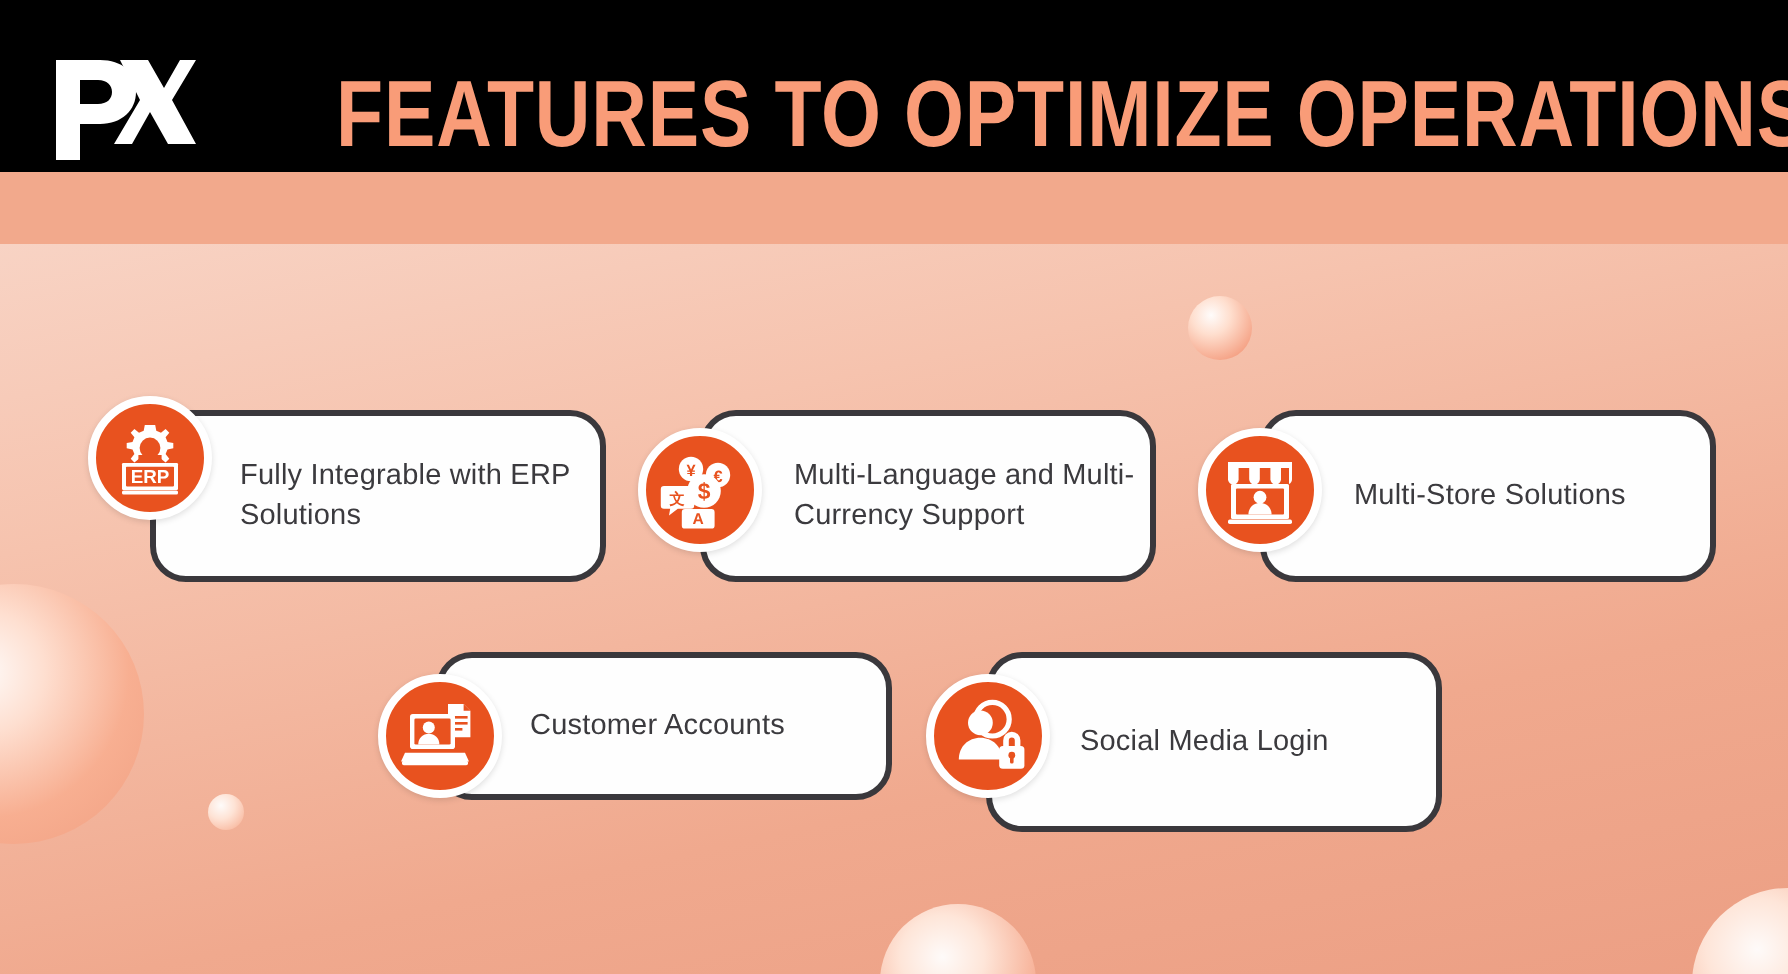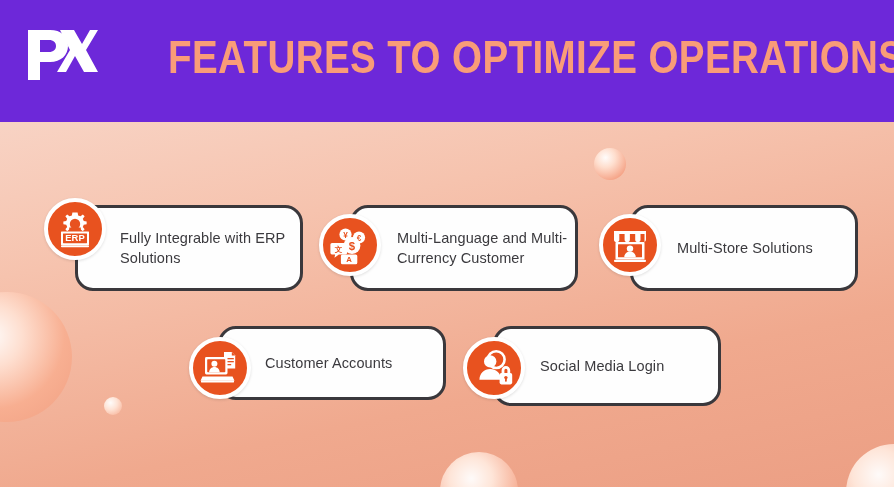--- a/index.html
+++ b/index.html
@@ -7,22 +7,22 @@
   body {
     font-family: "Liberation Sans", sans-serif;
     overflow:hidden;
     position:relative;
     background:#F2A98C;
   }
   #stage { position:relative; width:894px; height:487px; overflow:hidden; }
 
   
   .header{
-    position:absolute; left:0; top:0; width:894px; height:122px;
-    background:#6d28d9;
+    position:absolute; left:0; top:0; width:894px; height:86px;
+    background:#000000;
     display:flex; align-items:center;
   }
   .logo-wrap{
     position:absolute; left:22px; top:24px; width:78px; height:62px;
     display:flex; align-items:center; justify-content:center;
   }
   .page-title{
     position:absolute; left:168px; top:27px; width:700px;
     color:#F99C78;
     font-size:47px;
@@ -115,21 +115,21 @@
       <circle cx="20" cy="15" r="5.2" fill="#E8521F"></circle>
       <rect x="14.2" y="18.5" width="11.6" height="5" fill="#E8521F"></rect>
       <rect x="6" y="22.5" width="28" height="13.5" fill="#FFFFFF" rx="0.6"></rect>
       <rect x="8" y="24.4" width="24" height="9.8" fill="#E8521F" rx="0.4"></rect>
       <text x="20" y="32.4" font-family="'Liberation Sans',sans-serif" font-size="9.4" font-weight="bold" fill="#FFFFFF" text-anchor="middle">ERP</text>
       <rect x="6" y="36.2" width="28" height="2.1" fill="#FFFFFF" rx="0.8"></rect>
     </svg>
   </div>
 
   <div class="card" style="left:350px; top:205px; width:228px; height:86px; padding-left:44px;">
-    <div class="card-text">Multi-Language and Multi-Currency Customer</div>
+    <div class="card-text">Multi-Language and Multi-Currency Support</div>
   </div>
   <div class="badge" style="left:319px; top:214px; width:62px; height:62px;">
     <svg width="42" height="42" viewBox="0 0 42 42">
 
       <circle cx="16.5" cy="10.5" r="6.1" fill="#FFFFFF"></circle>
       <text x="16.5" y="13.8" font-family="'Liberation Sans',sans-serif" font-size="8.2" font-weight="bold" fill="#E8521F" text-anchor="middle">¥</text>
 
       <circle cx="30" cy="13.5" r="6.1" fill="#FFFFFF"></circle>
       <text x="30" y="16.8" font-family="'Liberation Sans',sans-serif" font-size="8.2" font-weight="bold" fill="#E8521F" text-anchor="middle">€</text>
 
@@ -182,21 +182,21 @@
       <rect x="7.2" y="11.2" width="18.1" height="13.1" fill="#E8521F" rx="0.7"></rect>
 
       <circle cx="14.4" cy="15.8" r="3" fill="#FFFFFF"></circle>
       <path d="M9.1 24.3 c0-3.3 2.4-5.4 5.3-5.4 c2.9 0 5.3 2.1 5.3 5.4 z" fill="#FFFFFF"></path>
 
       <path d="M2.5 28.4 h30 l2 4.3 h-34 z" fill="#FFFFFF"></path>
       <rect x="1" y="32.4" width="33" height="2.2" fill="#FFFFFF" rx="0.9"></rect>
     </svg>
   </div>
 
-  <div class="card" style="left:493px; top:326px; width:228px; height:80px; padding-left:44px;">
+  <div class="card" style="left:493px; top:326px; width:228px; height:90px; padding-left:44px;">
     <div class="card-text">Social Media Login</div>
   </div>
   <div class="badge" style="left:463px; top:337px; width:62px; height:62px;">
     <svg width="40" height="40" viewBox="0 0 40 40">
 
       <circle cx="22.2" cy="11.6" r="8.4" fill="none" stroke="#FFFFFF" stroke-width="2.6"></circle>
 
       <circle cx="16.2" cy="13.4" r="6.2" fill="#FFFFFF"></circle>
       <path d="M5.4 31.8 c0-6.6 4.8-10.9 10.8-10.9 c6 0 10.8 4.3 10.8 10.9 z" fill="#FFFFFF"></path>
 

